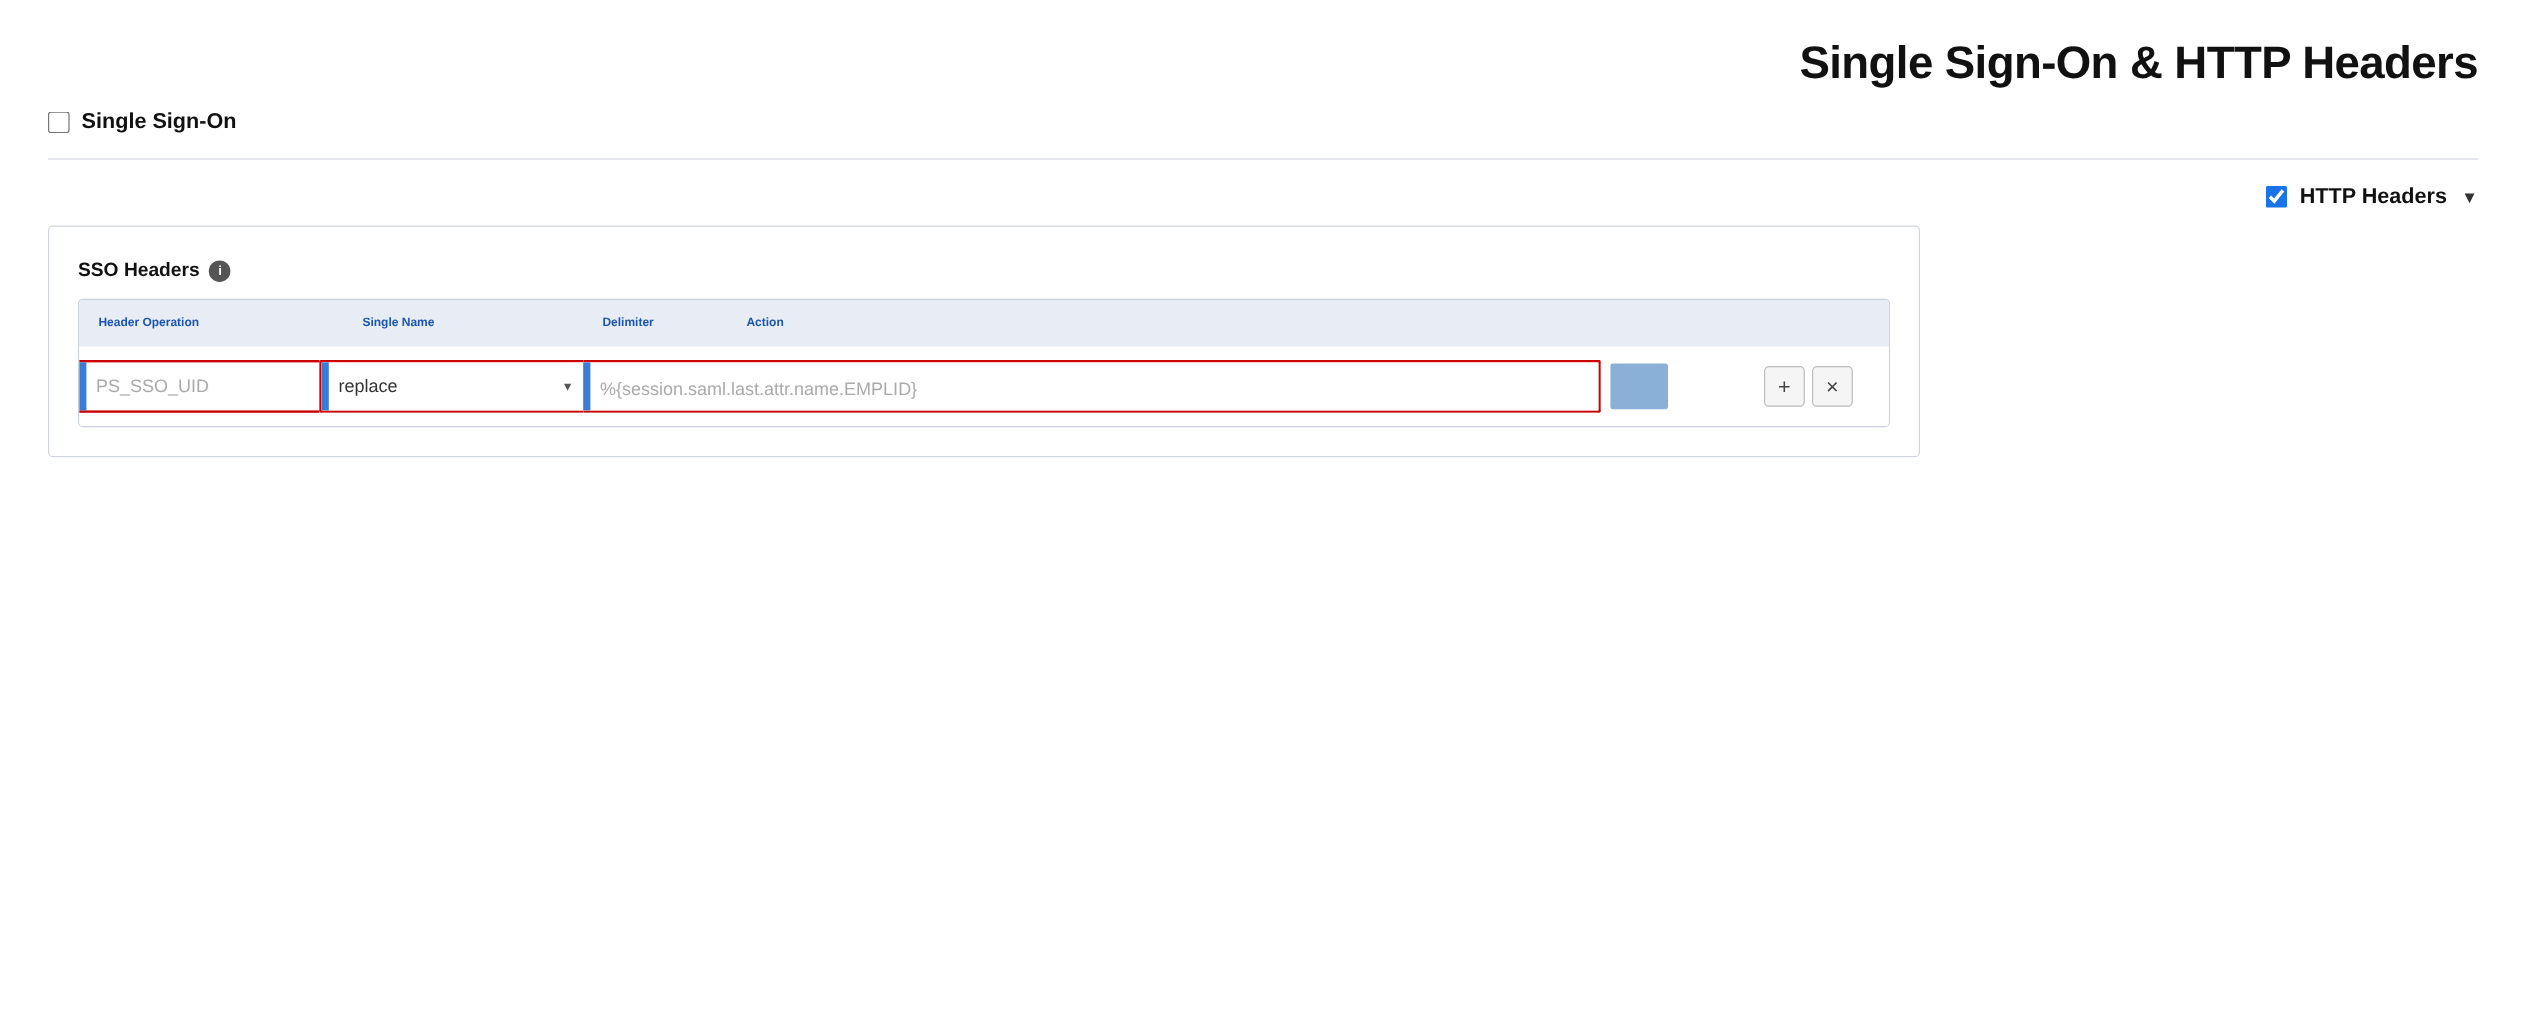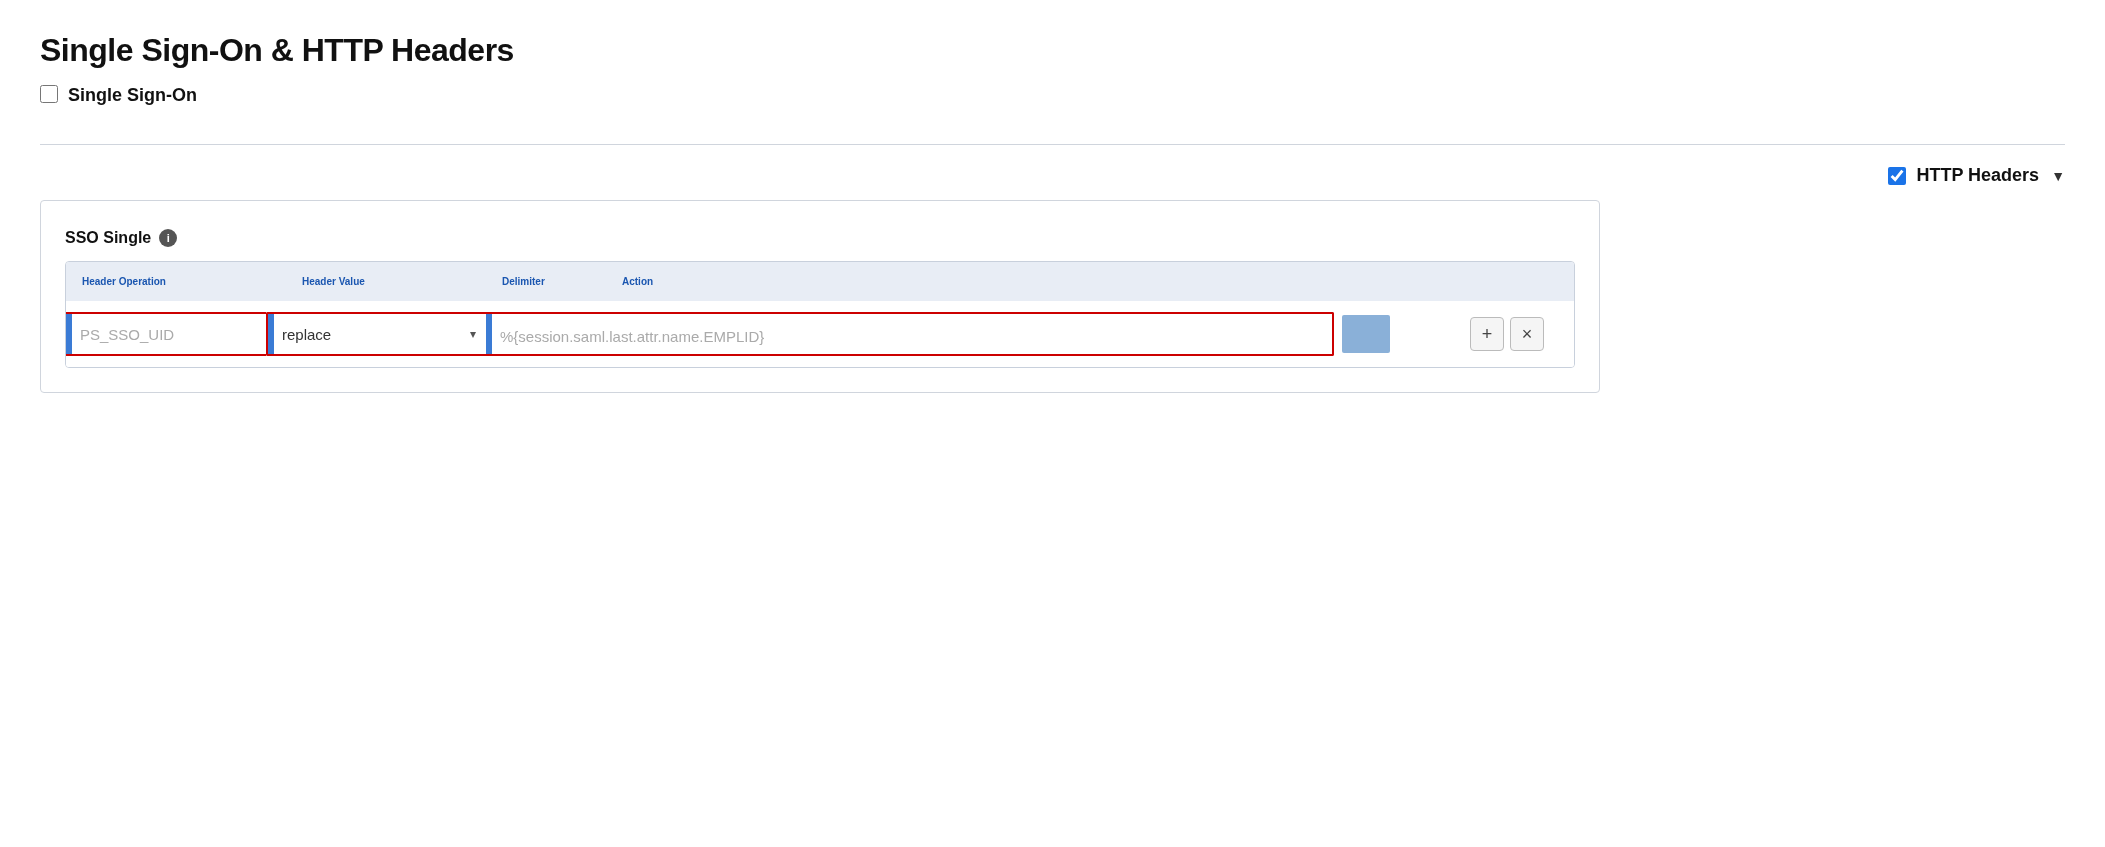--- a/index.html
+++ b/index.html
@@ -11,32 +11,33 @@
     body {
       font-family: -apple-system, BlinkMacSystemFont, 'Segoe UI', Arial, sans-serif;
       background: #fff;
       color: #222;
       padding: 32px 40px;
       min-width: 2105px;
       min-height: 847px;
     }
 
     .page-title {
-      font-size: 32px;
+      font-size: 38px;
       font-weight: 800;
       color: #111;
       margin-bottom: 16px;
       letter-spacing: -0.5px;
+      text-align: right;
     }
 
     .sso-section {
       display: flex;
-      align-items: flex-start;
+      align-items: center;
       gap: 10px;
-      margin-bottom: 38px;
+      margin-bottom: 20px;
     }
 
     .sso-checkbox {
       width: 18px;
       height: 18px;
       cursor: pointer;
       accent-color: #1a73e8;
     }
 
     .sso-label {
@@ -257,29 +258,29 @@
 <div class="http-headers-section">
   <div class="http-headers-title-row">
     <input type="checkbox" class="http-headers-checkbox" checked="" style="">
     <label class="http-headers-label">HTTP Headers</label>
     <span class="chevron-down">▼</span>
   </div>
 
   <div class="http-headers-panel">
 
     <div class="sso-headers-label">
-      <span>SSO Single</span>
+      <span>SSO Headers</span>
       <span class="info-icon">i</span>
     </div>
 
     <div class="table-container">
 
       <div class="table-header-row">
         <div class="th th-operation">Header Operation</div>
-        <div class="th th-name">Header Value</div>
+        <div class="th th-name">Single Name</div>
         <div class="th th-delimiter">Delimiter</div>
         <div class="th th-action">Action</div>
       </div>
 
       <div class="table-body-row">
 
         <div class="td td-name" style="padding:0;">
           <div style="display:flex; align-items:stretch; border-top: 2.5px solid #cc0000; border-bottom: 2.5px solid #cc0000; height: 44px; width: 100%;">
             <div class="blue-bar"></div>
             <div style="display:flex; align-items:center; padding: 6px 8px; flex:1;">

